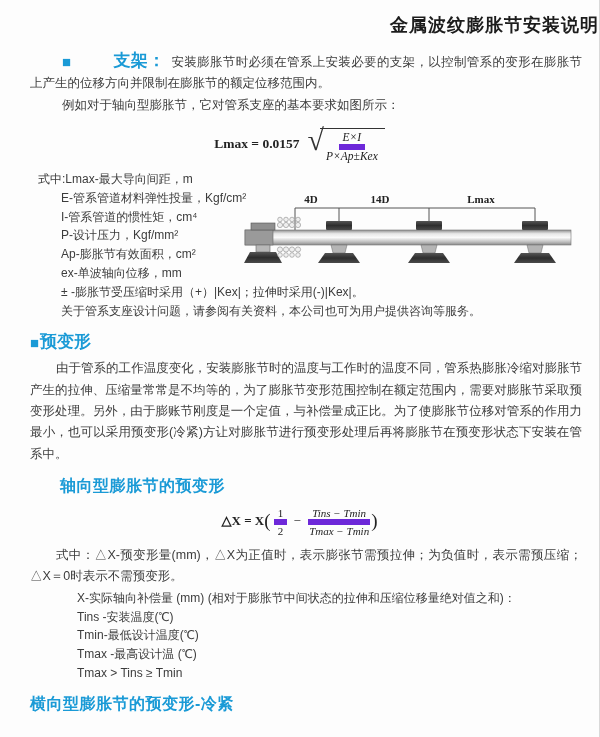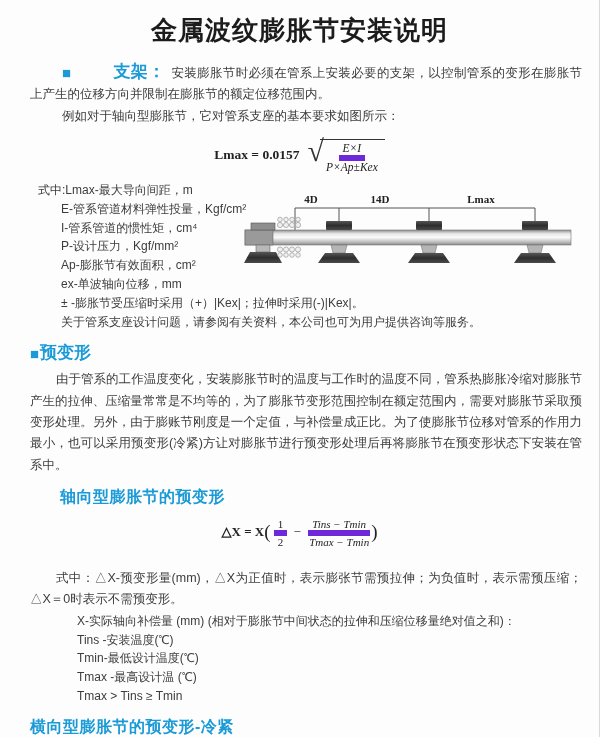--- a/index.html
+++ b/index.html
@@ -8,22 +8,22 @@
     position:relative;
     width:600px;height:737px;
     background:#fdfdfd;
     border-right:1px solid #d9d9d9;
     box-sizing:border-box;
     color:#3c3c3c;
     overflow:hidden;
   }
   .title{
     margin:0;padding-top:13px;
-    text-align:center;
-    font-size:26px;font-weight:bold;color:#1c1c1c;
+    text-align:right;
+    font-size:18px;font-weight:bold;color:#1c1c1c;
     letter-spacing:1px;
   }
   .para{
     margin:0;padding:0 17px 0 30px;
     font-size:12.5px;line-height:21px;
     text-align:justify;color:#3c3c3c;
   }
   .p1{margin-top:13px;text-indent:32px;}
   .inline-marker{color:#1a9ad6;font-size:15px;vertical-align:-1px;}
   .inline-heading{color:#1a9ad6;font-size:17px;font-weight:bold;margin-right:6px;padding-left:42px;}
@@ -57,21 +57,21 @@
     color:#1a9ad6;font-size:16px;font-weight:bold;letter-spacing:0.5px;
   }
   .sub-heading.lateral-h{margin-left:30px;}
 
   .formula2{margin:10px 0 6px 0;font-size:13px;}
   .f2-lhs{font-weight:bold;font-size:13px;}
   .paren{font-size:19px;font-weight:400;vertical-align:-2px;}
   .minus{margin:0 3px;}
   .small-frac{font-size:11px;line-height:12px;}
 
-  .explain{margin-top:20px;text-indent:26px;}
+  .explain{margin-top:8px;text-indent:26px;}
   .ax-items{padding-left:30px;font-size:12px;margin-top:2px;margin-left:24px;}
   .ax-item{line-height:18.8px;white-space:nowrap;}
   .ax-item.indent2{padding-left:33px;white-space:normal;}
 </style>
 </head>
 <body>
 
 <div class="page">
 
   <h1 class="title">金属波纹膨胀节安装说明</h1>

